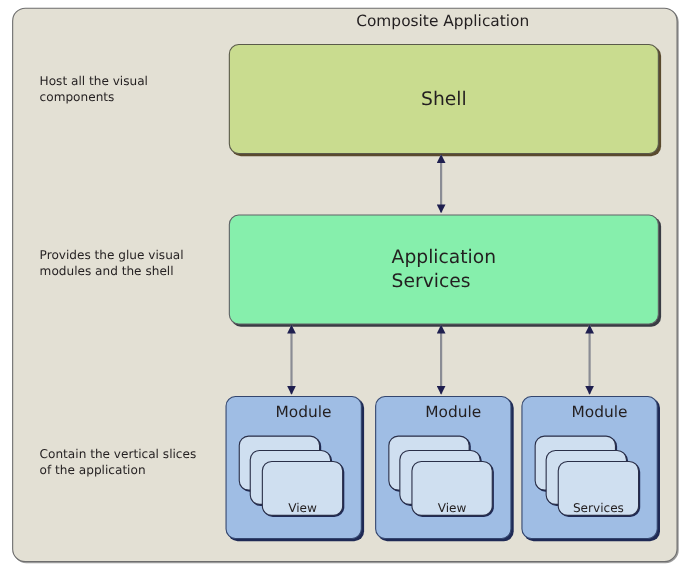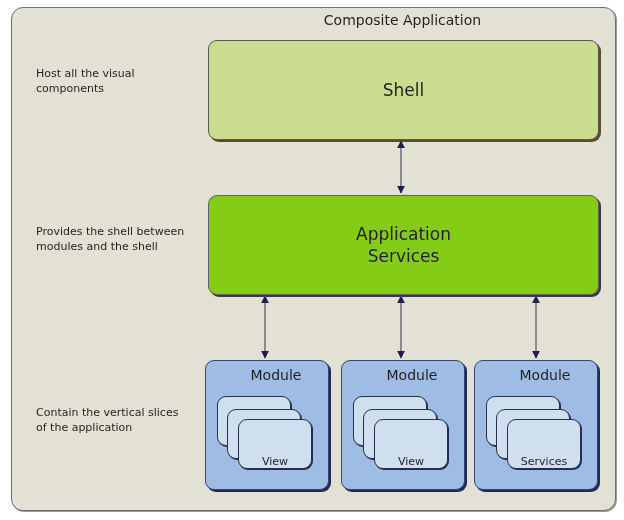--- a/index.html
+++ b/index.html
@@ -5,24 +5,24 @@
   html, body { margin:0; padding:0; background:#ffffff; }
   body { width:624px; height:520px; position:relative; overflow:hidden;
          font-family:"DejaVu Sans", "Liberation Sans", sans-serif; color:#231f20; }
   .outer { position:absolute; left:11px; top:7px; width:603px; height:502px;
            background:#e3e0d4; border:1px solid #6e6e6e; border-radius:12px;
            box-shadow:1px 1px 0 #9a9a9a; }
   .title { position:absolute; left:205px; top:12px; width:395px; text-align:center;
            font-size:14px; }
   .side-label { position:absolute; left:36px; font-size:11px; line-height:15px; }
   .box { position:absolute; border-radius:9px; display:flex; align-items:center;
-         justify-content:center; text-align:center; }
+         justify-content:center; }
   .shell { left:208px; top:40px; width:389px; height:98px; background:#c9dc8f;
            border:1px solid #5a5a4a; box-shadow:2px 2px 0 #5a4a2e; font-size:17px; }
-  .services { left:208px; top:195px; width:389px; height:98px; background:#84cc16;
+  .services { left:208px; top:195px; width:389px; height:98px; background:#86efac;
            border:1px solid #606266; box-shadow:2px 2px 0 #3a3c44; font-size:17px; line-height:22px; }
   .module { position:absolute; top:360px; width:122px; height:128px; background:#9fbde4;
             border:1px solid #34466e; border-radius:9px; box-shadow:2px 2px 0 #1f2a55; }
   .module .mlabel { position:absolute; left:0; right:0; top:6px; text-align:center; font-size:14px;padding-left:18px; }
   .card { position:absolute; width:72px; height:48px; background:#cfdff0;
           border:1px solid #2a2f48; border-radius:9px; box-shadow:1px 1px 0 #1f2a55; }
   .card.c1 { left:11px; top:35px; }
   .card.c2 { left:21px; top:48px; }
   .card.c3 { left:32px; top:58px; display:flex; align-items:flex-end; justify-content:center; font-size:11px; }
   svg.arrows { position:absolute; left:0; top:0; }
@@ -31,21 +31,21 @@
 <body>
 
 <div class="outer"></div>
 <div class="title">Composite Application</div>
 
 <div class="side-label" style="top:66px;">
   <span style="white-space:pre-line;">Host all the visual
 components</span>
 </div>
 <div class="side-label" style="top:224px;">
-  <span style="white-space:pre-line;">Provides the shell between
+  <span style="white-space:pre-line;">Provides the glue visual
 modules and the shell</span>
 </div>
 <div class="side-label" style="top:405px;">
   <span style="white-space:pre-line;">Contain the vertical slices
 of the application</span>
 </div>
 
 <div class="box shell">
   <span>Shell</span>
 </div>

